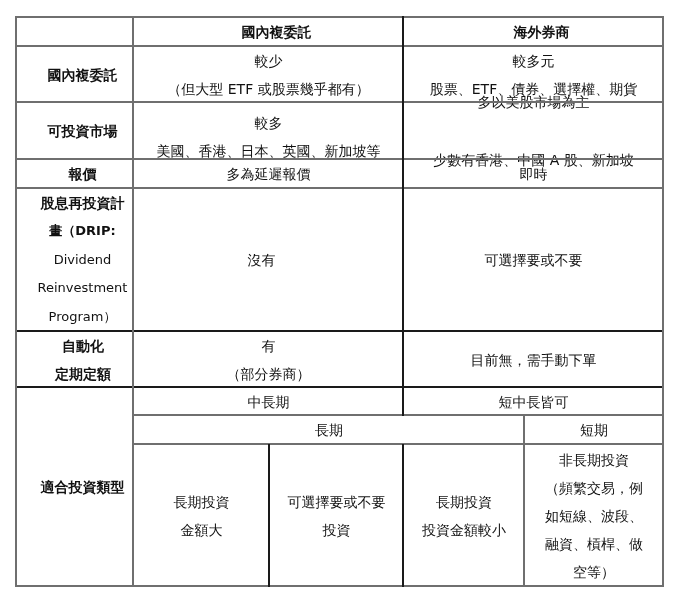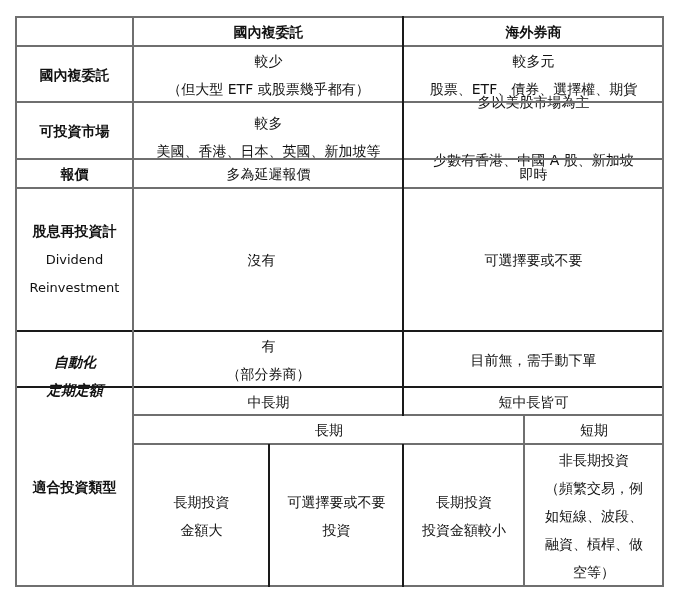--- a/index.html
+++ b/index.html
@@ -1,21 +1,21 @@
 <!DOCTYPE html>
 <html><head>
 <meta charset="utf-8">
 <style>
   html, body { margin:0; padding:0; background:#ffffff; }
   body { width:679px; height:604px; position:relative; overflow:hidden;
          font-family:"DejaVu Sans", "Liberation Sans", sans-serif; color:#111; }
   .cell { position:absolute; box-sizing:border-box; display:flex; flex-direction:column;
           align-items:center; justify-content:center; text-align:center;
           font-size:14px; line-height:28px; }
-  .hd { font-weight:bold; }
+  .hd { font-weight:bold;margin-left:8px; }
   .line { position:absolute; background:#6f6f6f; }
   .line.dark { background:#1a1a1a; }
   .h { height:2px; }
   .v { width:2px; }
   .drip { font-size:13px; line-height:28.5px; }
 </style>
 </head>
 <body>
 
 <div>
@@ -59,31 +59,33 @@
     </div>
   <div class="cell" style="left:134px;top:160px;width:269px;height:28px;">
       <span>多為延遲報價</span>
     </div>
   <div class="cell" style="left:404px;top:160px;width:259px;height:28px;">
       <span>即時</span>
     </div>
 
   <div class="cell hd drip" style="left:16px;top:189px;width:117px;height:142px;">
     <span style="font-size:14px;">股息再投資計</span>
+    <span>畫（DRIP:</span>
     <span style="font-weight:normal;">Dividend</span>
     <span style="font-weight:normal;">Reinvestment</span>
+    <span style="font-weight:normal;">Program）</span>
   </div>
   <div class="cell" style="left:127px;top:189px;width:269px;height:142px;">
       <span>沒有</span>
     </div>
   <div class="cell" style="left:404px;top:189px;width:259px;height:142px;">
       <span>可選擇要或不要</span>
     </div>
 
-  <div class="cell hd" style="left:16px;top:348px;width:118px;height:55px;font-style:italic;">
+  <div class="cell hd" style="left:16px;top:332px;width:118px;height:55px;">
     <span>自動化</span>
     <span>定期定額</span>
   </div>
   <div class="cell" style="left:134px;top:332px;width:269px;height:55px;">
     <span>有</span>
     <span>（部分券商）</span>
   </div>
   <div class="cell" style="left:404px;top:332px;width:259px;height:55px;">
       <span>目前無，需手動下單</span>
     </div>

